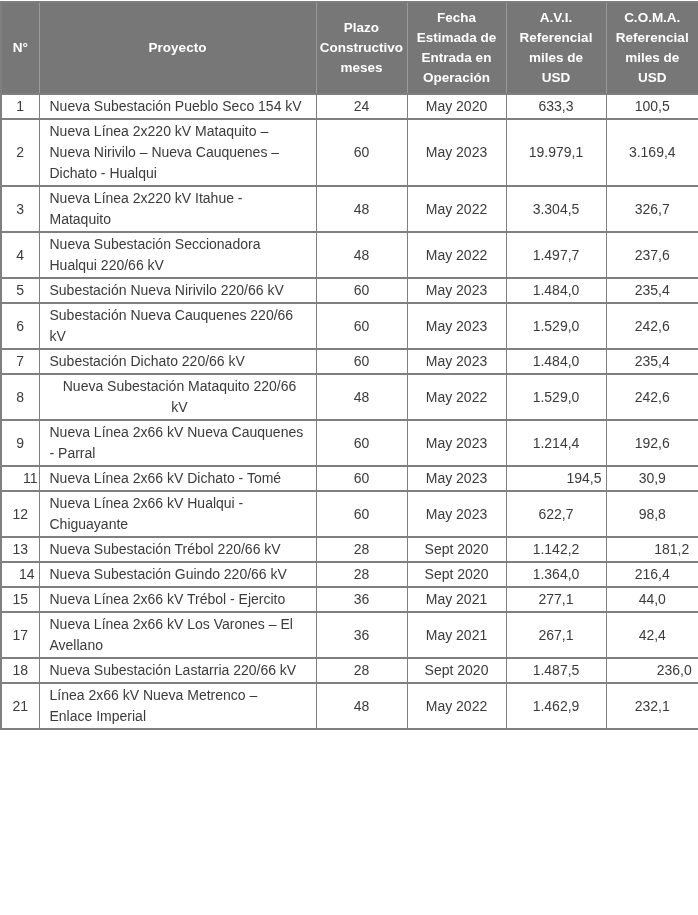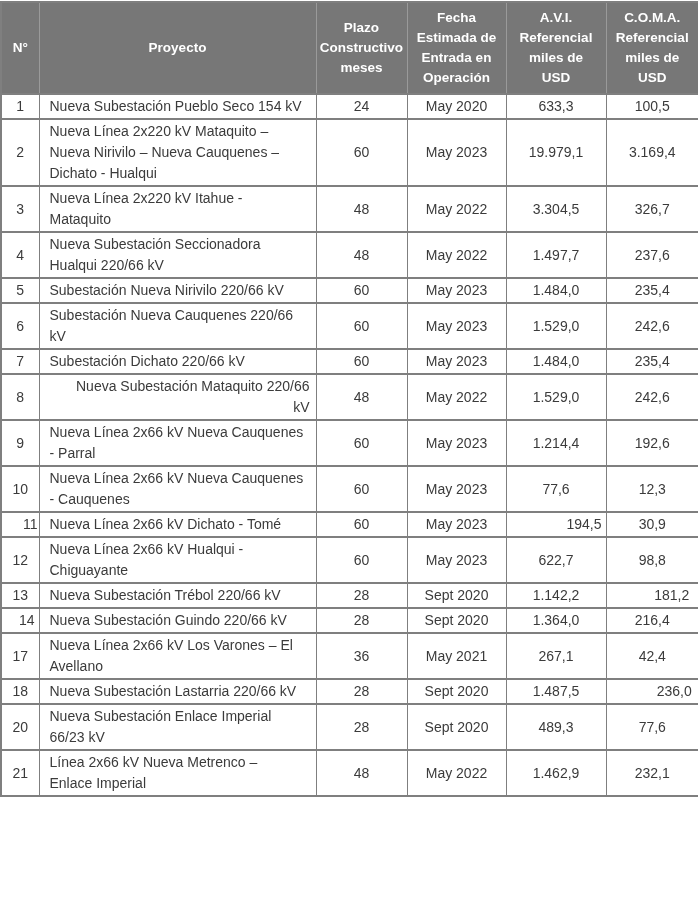--- a/index.html
+++ b/index.html
@@ -149,44 +149,35 @@
         <tr>
           <td class="col-num" style="text-align: center;">7</td>
           <td class="col-proyecto" style="text-align: left;">Subestación Dichato 220/66 kV</td>
           <td class="col-plazo" style="text-align: center;">60</td>
           <td class="col-fecha" style="text-align: center;">May 2023</td>
           <td class="col-avi" style="text-align: center;">1.484,0</td>
           <td class="col-coma" style="text-align: center;">235,4</td>
         </tr>
         <tr>
           <td class="col-num" style="text-align: center;">8</td>
-          <td class="col-proyecto" style="text-align: right;">Nueva Subestación Mataquito 220/66
+          <td class="col-proyecto" style="text-align: center;">Nueva Subestación Mataquito 220/66
 kV</td>
           <td class="col-plazo" style="text-align: center;">48</td>
           <td class="col-fecha" style="text-align: center;">May 2022</td>
           <td class="col-avi" style="text-align: center;">1.529,0</td>
           <td class="col-coma" style="text-align: center;">242,6</td>
         </tr>
         <tr>
           <td class="col-num" style="text-align: center;">9</td>
           <td class="col-proyecto" style="text-align: left;">Nueva Línea 2x66 kV Nueva Cauquenes
 - Parral</td>
           <td class="col-plazo" style="text-align: center;">60</td>
           <td class="col-fecha" style="text-align: center;">May 2023</td>
           <td class="col-avi" style="text-align: center;">1.214,4</td>
           <td class="col-coma" style="text-align: center;">192,6</td>
-        </tr>
-        <tr>
-          <td class="col-num" style="text-align: center;">10</td>
-          <td class="col-proyecto" style="text-align: left;">Nueva Línea 2x66 kV Nueva Cauquenes
-- Cauquenes</td>
-          <td class="col-plazo" style="text-align: center;">60</td>
-          <td class="col-fecha" style="text-align: center;">May 2023</td>
-          <td class="col-avi" style="text-align: center;">77,6</td>
-          <td class="col-coma" style="text-align: center;">12,3</td>
         </tr>
         <tr>
           <td class="col-num" style="text-align: center; padding-left: 21px;">11</td>
           <td class="col-proyecto" style="text-align: left;">Nueva Línea 2x66 kV Dichato - Tomé</td>
           <td class="col-plazo" style="text-align: center;">60</td>
           <td class="col-fecha" style="text-align: center;">May 2023</td>
           <td class="col-avi" style="text-align: right;">194,5</td>
           <td class="col-coma" style="text-align: center;">30,9</td>
         </tr>
         <tr>
@@ -206,48 +197,47 @@
           <td class="col-avi" style="text-align: center;">1.142,2</td>
           <td class="col-coma" style="text-align: center; padding-left: 43px;">181,2</td>
         </tr>
         <tr>
           <td class="col-num" style="text-align: right;">14</td>
           <td class="col-proyecto" style="text-align: left;">Nueva Subestación Guindo 220/66 kV</td>
           <td class="col-plazo" style="text-align: center;">28</td>
           <td class="col-fecha" style="text-align: center;">Sept 2020</td>
           <td class="col-avi" style="text-align: center;">1.364,0</td>
           <td class="col-coma" style="text-align: center;">216,4</td>
+        </tr>
+        <tr>
+          <td class="col-num" style="text-align: center;">15</td>
+          <td class="col-proyecto" style="text-align: left;">Nueva Línea 2x66 kV Trébol - Ejercito</td>
+          <td class="col-plazo" style="text-align: center;">36</td>
+          <td class="col-fecha" style="text-align: center;">May 2021</td>
+          <td class="col-avi" style="text-align: center;">277,1</td>
+          <td class="col-coma" style="text-align: center;">44,0</td>
         </tr>
         <tr>
           <td class="col-num" style="text-align: center;">17</td>
           <td class="col-proyecto" style="text-align: left;">Nueva Línea 2x66 kV Los Varones – El
 Avellano</td>
           <td class="col-plazo" style="text-align: center;">36</td>
           <td class="col-fecha" style="text-align: center;">May 2021</td>
           <td class="col-avi" style="text-align: center;">267,1</td>
           <td class="col-coma" style="text-align: center;">42,4</td>
         </tr>
         <tr>
           <td class="col-num" style="text-align: center;">18</td>
           <td class="col-proyecto" style="text-align: left;">Nueva Subestación Lastarria 220/66 kV</td>
           <td class="col-plazo" style="text-align: center;">28</td>
           <td class="col-fecha" style="text-align: center;">Sept 2020</td>
           <td class="col-avi" style="text-align: center;">1.487,5</td>
           <td class="col-coma" style="text-align: center; padding-left: 48px;">236,0</td>
         </tr>
         <tr>
-          <td class="col-num" style="text-align: center;">20</td>
-          <td class="col-proyecto" style="text-align: left;">Nueva Subestación Enlace Imperial
-66/23 kV</td>
-          <td class="col-plazo" style="text-align: center;">28</td>
-          <td class="col-fecha" style="text-align: center;">Sept 2020</td>
-          <td class="col-avi" style="text-align: center;">489,3</td>
-          <td class="col-coma" style="text-align: center;">77,6</td>
-        </tr>
-        <tr>
           <td class="col-num" style="text-align: center;">21</td>
           <td class="col-proyecto" style="text-align: left;">Línea 2x66 kV Nueva Metrenco –
 Enlace Imperial</td>
           <td class="col-plazo" style="text-align: center;">48</td>
           <td class="col-fecha" style="text-align: center;">May 2022</td>
           <td class="col-avi" style="text-align: center;">1.462,9</td>
           <td class="col-coma" style="text-align: center;">232,1</td>
         </tr>
       </tbody>
   </table>

